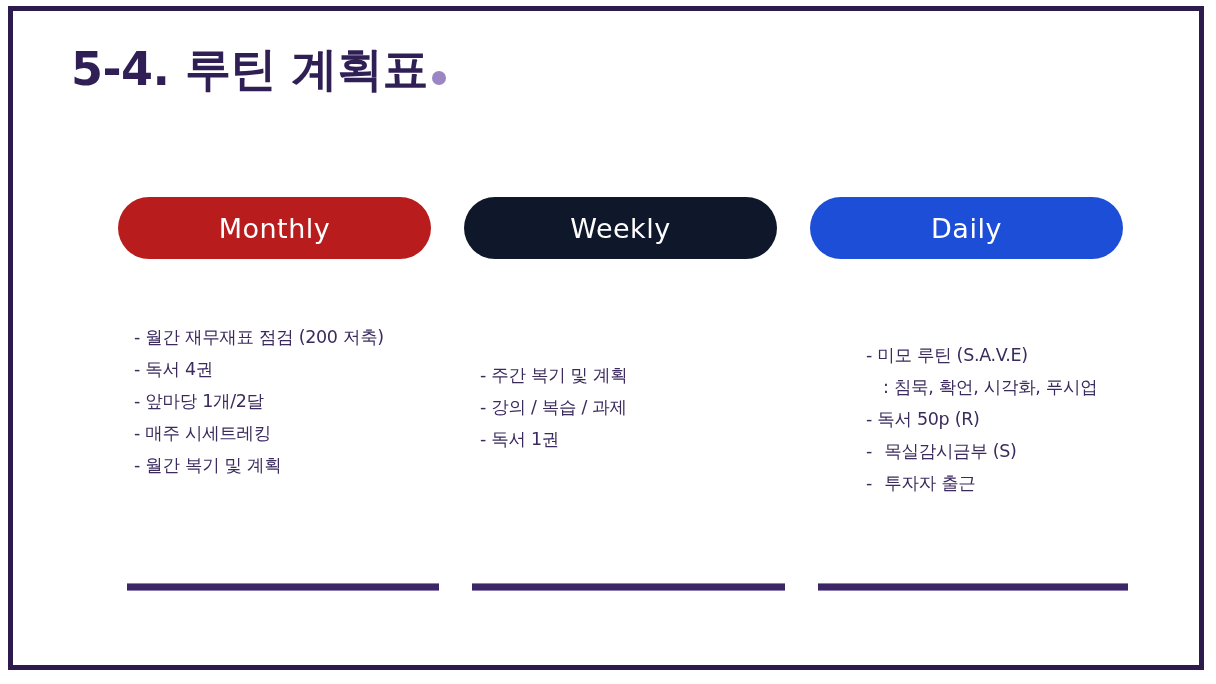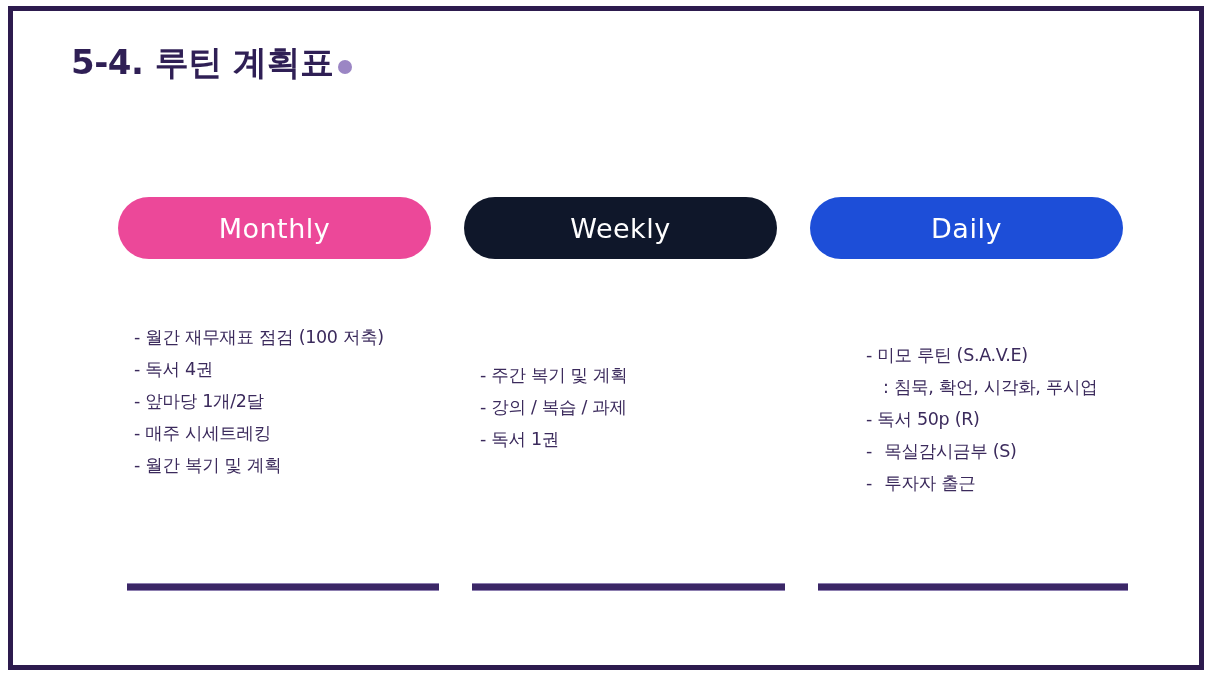--- a/index.html
+++ b/index.html
@@ -22,21 +22,21 @@
     height: 664px;
     box-sizing: border-box;
     border: 5px solid #2d1b4e;
     background: #ffffff;
   }
 
   .slide-title {
     position: absolute;
     left: 58px;
     top: 30px;
-    font-size: 34px;
+    font-size: 46px;
     font-weight: 700;
     letter-spacing: -0.5px;
     color: #2f1f55;
     white-space: nowrap;
     line-height: 1.25;
   }
   .title-dot {
     display: inline-block;
     width: 14px;
     height: 14px;
@@ -115,23 +115,23 @@
 
 <div class="slide">
 
   <div class="slide-title">
     <span>5-4. 루틴 계획표</span><span class="title-dot"></span>
   </div>
 
   <div class="columns">
 
     <div class="column col-0">
-      <div class="pill" style="background:#ec4899">Monthly</div>
+      <div class="pill" style="background:#b91c1c">Monthly</div>
       <div class="list list-0">
-        <span class="list-item"><span class="dash">-</span> <span>월간 재무재표 점검 (100 저축)</span></span>
+        <span class="list-item"><span class="dash">-</span> <span>월간 재무재표 점검 (200 저축)</span></span>
         <span class="list-item"><span class="dash">-</span> <span>독서 4권</span></span>
         <span class="list-item"><span class="dash">-</span> <span>앞마당 1개/2달</span></span>
         <span class="list-item"><span class="dash">-</span> <span>매주 시세트레킹</span></span>
         <span class="list-item"><span class="dash">-</span> <span>월간 복기 및 계획</span></span>
       </div>
       <div class="rule rule-0"></div>
     </div>
 
     <div class="column col-1">
       <div class="pill" style="background:#0f172a">Weekly</div>

